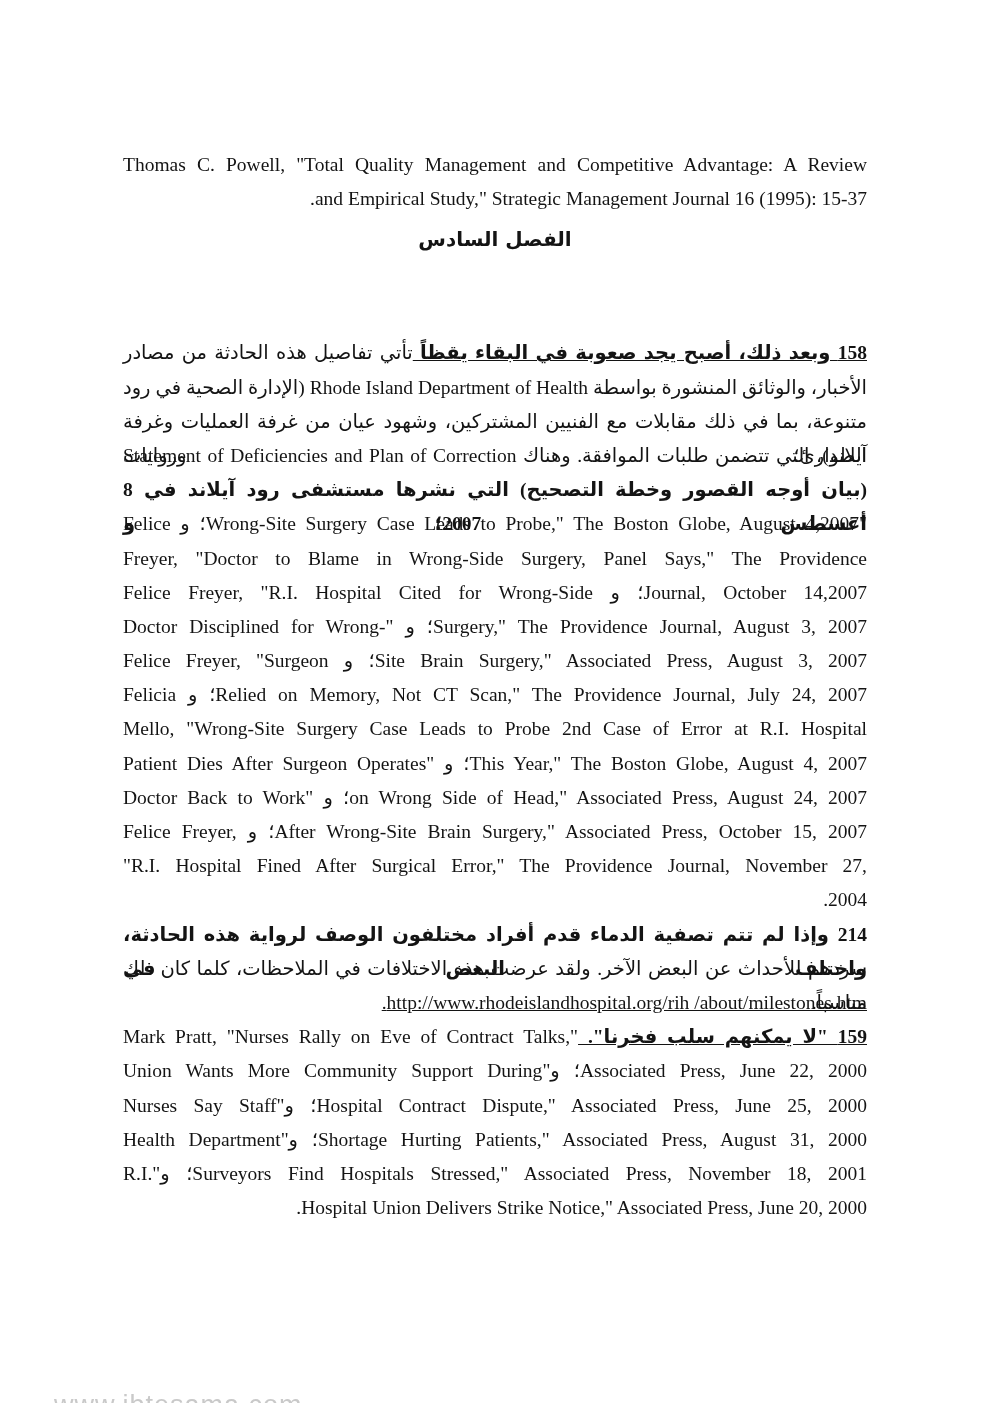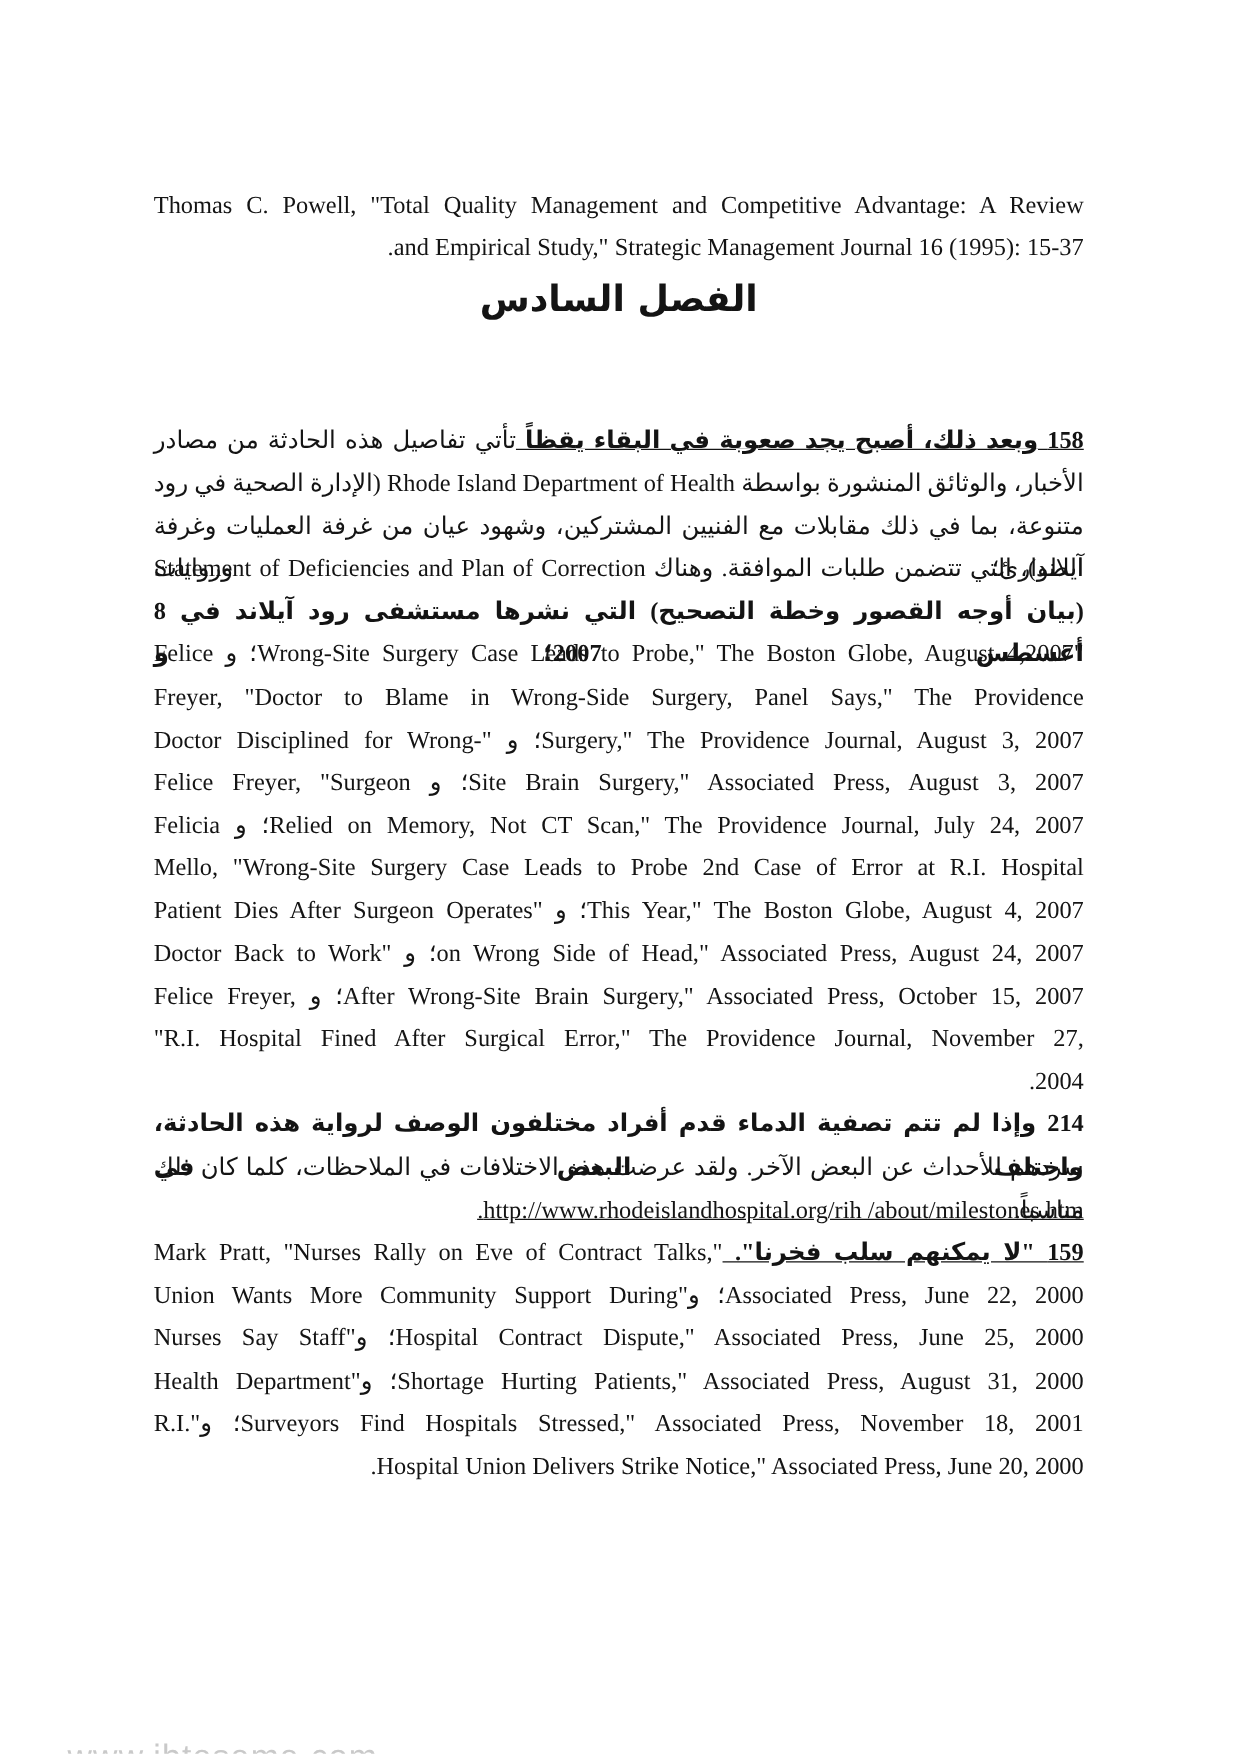--- a/index.html
+++ b/index.html
@@ -15,21 +15,21 @@
   .ln{
     height:34.2px;line-height:34.2px;font-size:19.5px;
     font-family:"Liberation Serif","DejaVu Sans",serif;
     white-space:normal;
   }
   .ln.jfull{text-align:justify;text-align-last:justify;}
   .ln.alright{text-align:right;}
   .ln.alcenter{text-align:center;text-align-last:center;}
   .ln.bold{font-weight:bold;}
   .ln.heading{
-    font-size:29px;height:42px;line-height:42px;font-weight:bold;
+    font-size:20px;height:42px;line-height:42px;font-weight:bold;
     font-family:"DejaVu Sans",sans-serif;margin-top:2px;
   }
   .ln.u span{text-decoration:underline;}
   .ln span{font-weight:inherit;}
   .ln span.b{font-weight:bold;text-decoration:underline;}
   .watermark{
     position:absolute;left:54px;top:1356px;
     font-family:"Liberation Sans","DejaVu Sans",sans-serif;
     font-size:27px;color:#c9c9c9;letter-spacing:1px;margin-top:34px;
   }
@@ -42,20 +42,21 @@
       <div class="ln jfull" dir="rtl"><span>Thomas C. Powell, "Total Quality Management and Competitive Advantage: A Review</span></div>
       <div class="ln alright" dir="rtl"><span>and Empirical Study," Strategic Management Journal 16 (1995): 15-37.</span></div>
       <div class="ln alcenter bold heading" dir="rtl" style="margin-bottom: 76px;"><span>الفصل السادس</span></div>
       <div class="ln jfull" dir="rtl"><span class="b">158 وبعد ذلك، أصبح يجد صعوبة في البقاء يقظاً </span><span>تأتي تفاصيل هذه الحادثة من مصادر</span></div>
       <div class="ln jfull" dir="rtl"><span>الأخبار، والوثائق المنشورة بواسطة Rhode Island Department of Health (الإدارة الصحية في رود</span></div>
       <div class="ln jfull" dir="rtl"><span>متنوعة، بما في ذلك مقابلات مع الفنيين المشتركين، وشهود عيان من غرفة العمليات وغرفة الطوارئ؛ وروايات</span></div>
       <div class="ln jfull" dir="rtl"><span>آيلاند)، التي تتضمن طلبات الموافقة. وهناك Statement of Deficiencies and Plan of Correction</span></div>
       <div class="ln jfull bold" dir="rtl"><span>(بيان أوجه القصور وخطة التصحيح) التي نشرها مستشفى رود آيلاند في 8 أغسطس 2007؛ و</span></div>
       <div class="ln jfull" dir="rtl"><span>"Wrong-Site Surgery Case Leads to Probe," The Boston Globe, August 4,2007؛ و Felice</span></div>
       <div class="ln jfull" dir="rtl"><span>Freyer, "Doctor to Blame in Wrong-Side Surgery, Panel Says," The Providence</span></div>
+      <div class="ln jfull" dir="rtl"><span>Journal, October 14,2007؛ و Felice Freyer, "R.I. Hospital Cited for Wrong-Side</span></div>
       <div class="ln jfull" dir="rtl"><span>Surgery," The Providence Journal, August 3, 2007؛ و "Doctor Disciplined for Wrong-‎</span></div>
       <div class="ln jfull" dir="rtl"><span>Site Brain Surgery," Associated Press, August 3, 2007؛ و Felice Freyer, "Surgeon</span></div>
       <div class="ln jfull" dir="rtl"><span>Relied on Memory, Not CT Scan," The Providence Journal, July 24, 2007؛ و Felicia</span></div>
       <div class="ln jfull" dir="rtl"><span>Mello, "Wrong-Site Surgery Case Leads to Probe 2nd Case of Error at R.I. Hospital</span></div>
       <div class="ln jfull" dir="rtl"><span>This Year," The Boston Globe, August 4, 2007؛ و "Patient Dies After Surgeon Operates</span></div>
       <div class="ln jfull" dir="rtl"><span>on Wrong Side of Head," Associated Press, August 24, 2007؛ و "Doctor Back to Work</span></div>
       <div class="ln jfull" dir="rtl"><span>After Wrong-Site Brain Surgery," Associated Press, October 15, 2007؛ و Felice Freyer,‎</span></div>
       <div class="ln jfull" dir="ltr"><span>"R.I. Hospital Fined After Surgical Error," The Providence Journal, November 27,</span></div>
       <div class="ln alright" dir="rtl"><span>2004.</span></div>
       <div class="ln jfull bold" dir="rtl"><span>214 وإذا لم تتم تصفية الدماء قدم أفراد مختلفون الوصف لرواية هذه الحادثة، واختلف البعض في</span></div>

